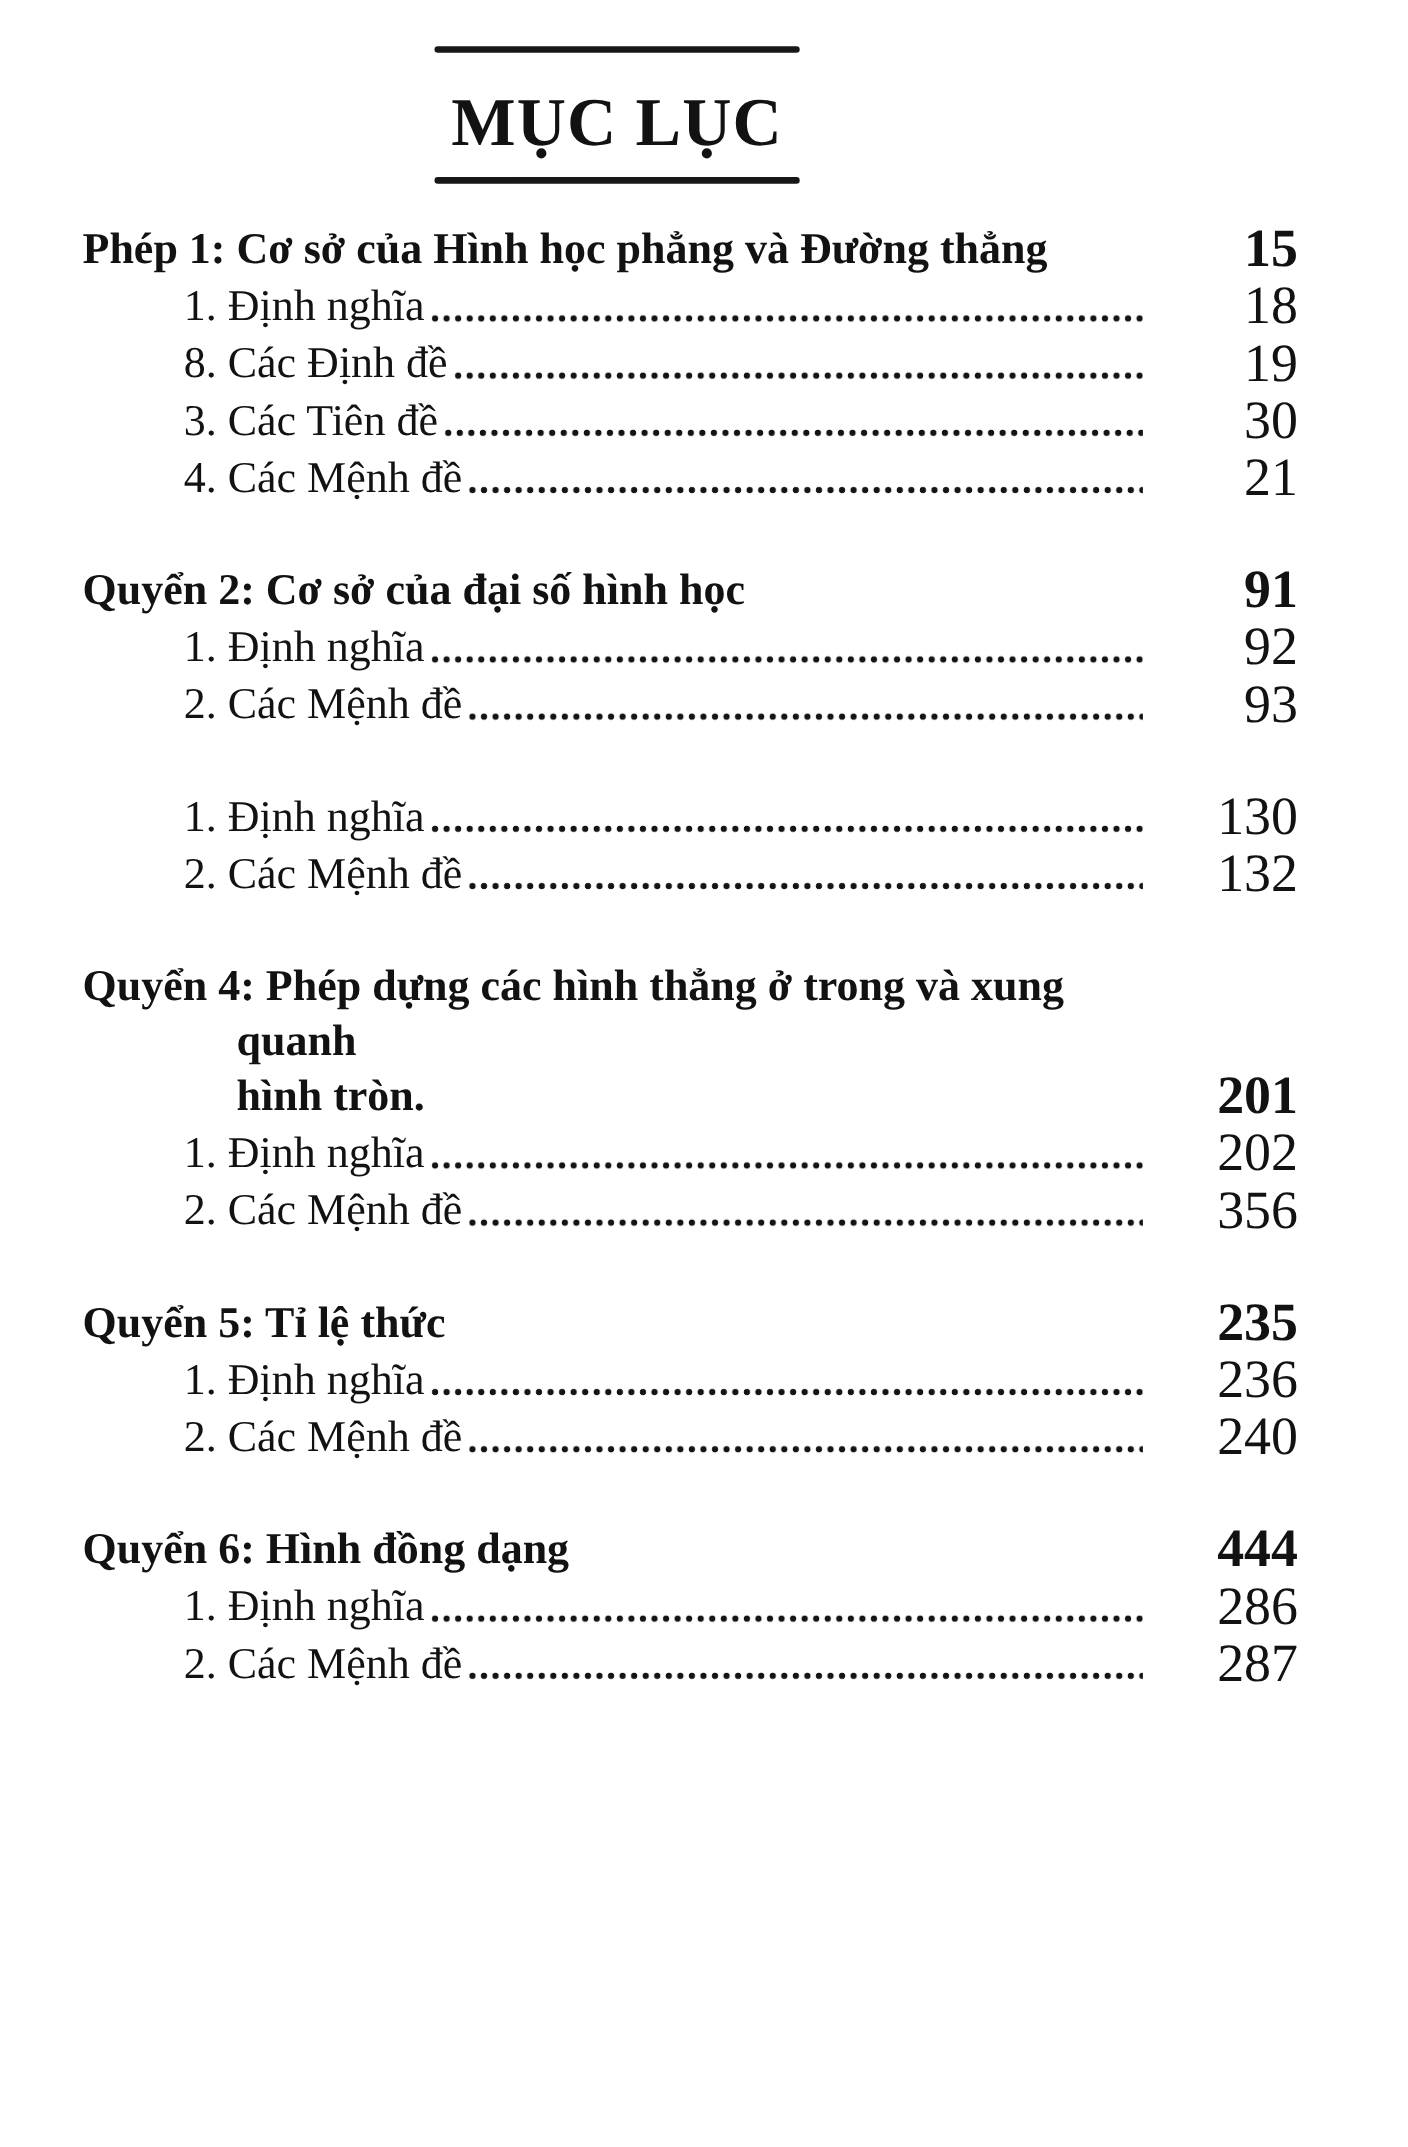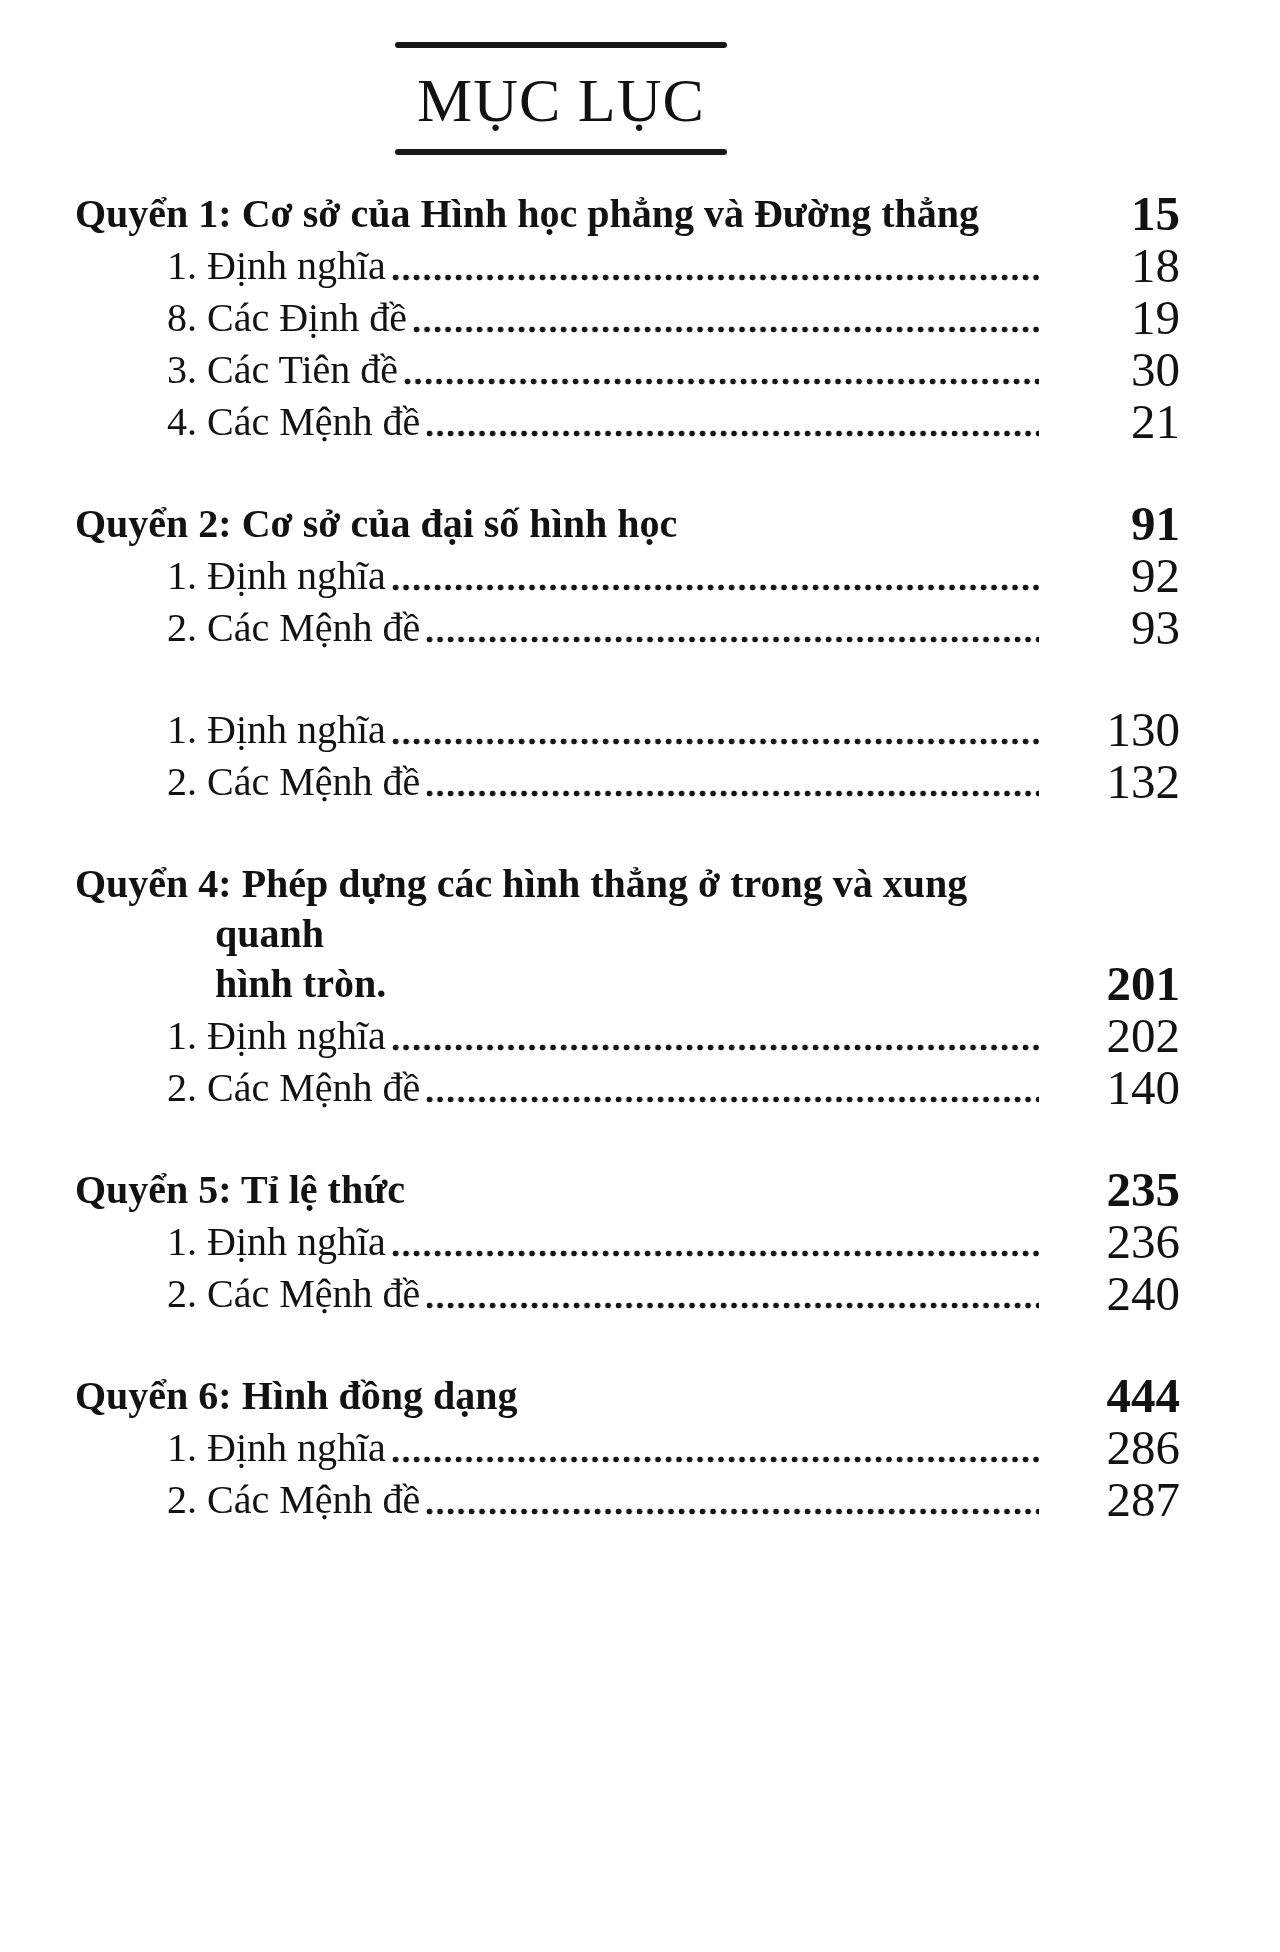--- a/index.html
+++ b/index.html
@@ -18,25 +18,25 @@
     width: 332px;
     margin-left: 320px;
   }
   .rule {
     height: 6px;
     background: #171717;
     border-radius: 3px;
   }
   .title-text {
     font-size: 62px;
-    font-weight: 400;
+    font-weight: 700;
     text-align: center;
     letter-spacing: 1px;
     line-height: 1.12;
-    margin: 18px 0 14px 0;
+    margin: 30px 0 14px 0;
     white-space: nowrap;
   }
   .toc { margin-top: 34px; }
   .section + .section { margin-top: 52px; }
   .heading-row {
     display: flex;
     align-items: flex-end;
     font-size: 40px;
     font-weight: 700;
     line-height: 50px;
@@ -82,21 +82,21 @@
 <div class="page">
   <div class="title-block">
     <div class="rule"></div>
     <div class="title-text">MỤC LỤC</div>
     <div class="rule"></div>
   </div>
 
   <div class="toc">
   <div class="section">
     <div class="heading-row">
-      <div class="heading-text">Quyển 1: Cơ sở của Hình học phẳng và Đường thẳng</div>
+      <div class="heading-text">Phép 1: Cơ sở của Hình học phẳng và Đường thẳng</div>
       <div class="page-num">15</div>
     </div>
     <div>
   <div class="item-row">
     <span class="item-label">1. Định nghĩa</span>
     <span class="leader"></span>
     <span class="page-num">18</span>
   </div>
 
   <div class="item-row">
@@ -164,21 +164,21 @@
     <div>
   <div class="item-row">
     <span class="item-label">1. Định nghĩa</span>
     <span class="leader"></span>
     <span class="page-num">202</span>
   </div>
 
   <div class="item-row">
     <span class="item-label">2. Các Mệnh đề</span>
     <span class="leader"></span>
-    <span class="page-num">140</span>
+    <span class="page-num">356</span>
   </div>
 </div>
   </div>
 
   <div class="section">
     <div class="heading-row">
       <div class="heading-text">Quyển 5: Tỉ lệ thức</div>
       <div class="page-num">235</div>
     </div>
     <div>

